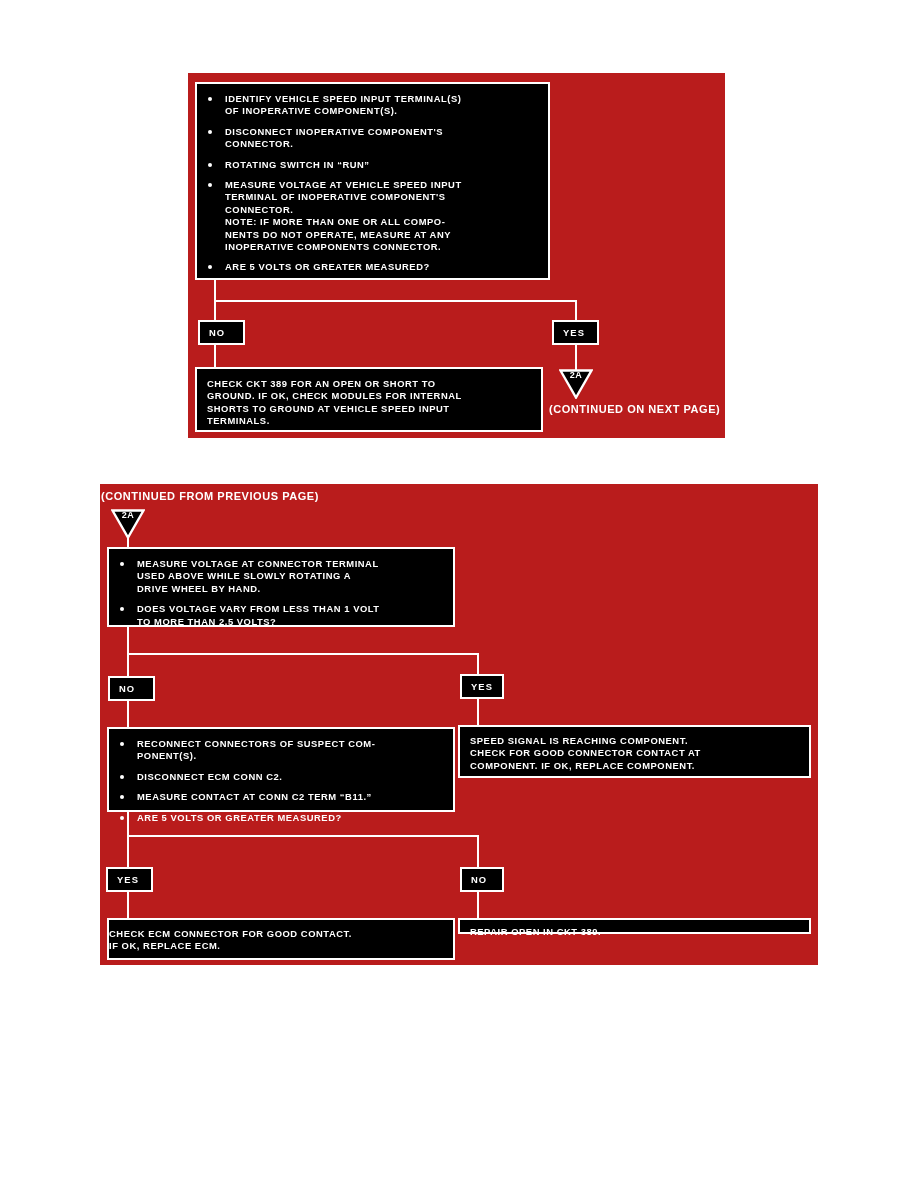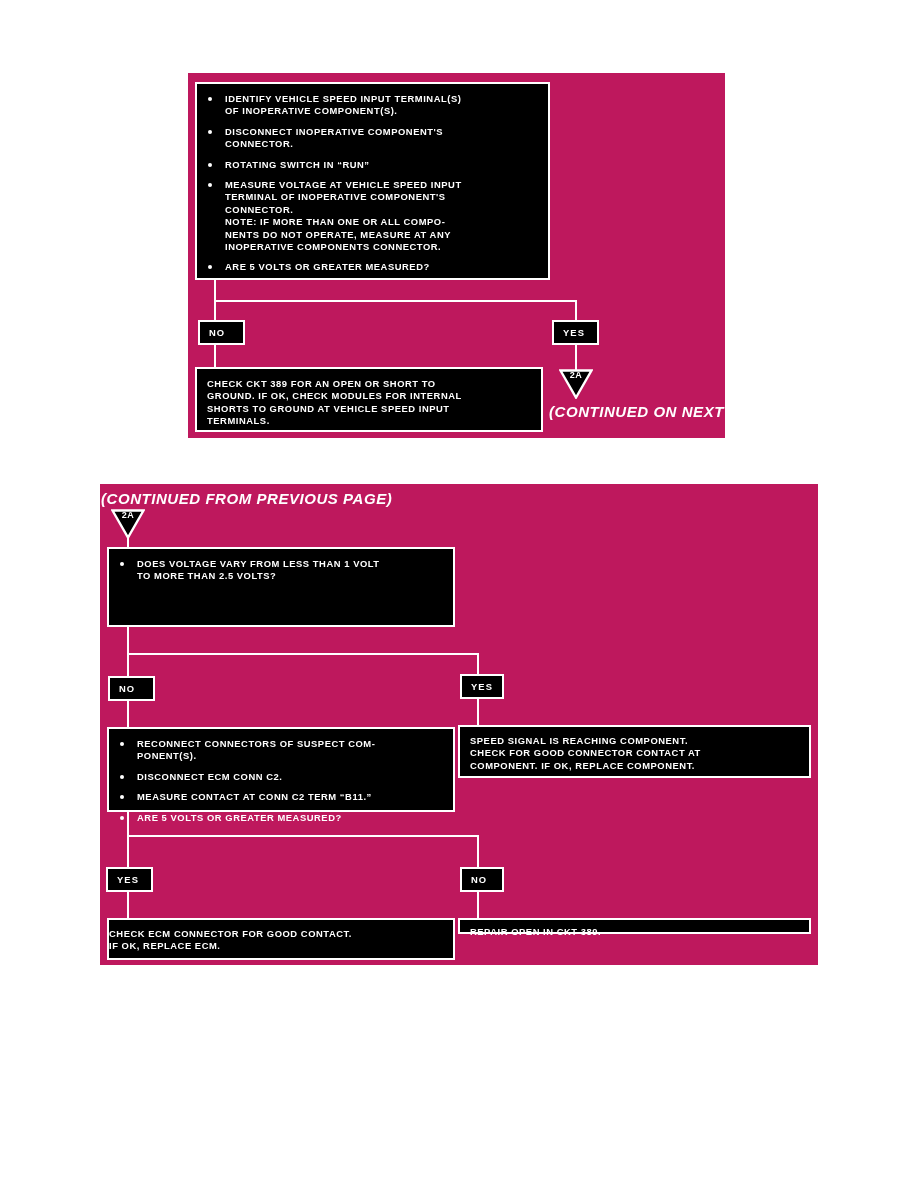--- a/index.html
+++ b/index.html
@@ -11,21 +11,21 @@
     width: 918px;
     height: 1188px;
     position: relative;
     font-family: "Liberation Sans", sans-serif;
     overflow: hidden;
   }
 
   
   .panel {
     position: absolute;
-    background: #be185d;
+    background: #b91c1c;
   }
   #panel-one  { left: 188px; top: 73px;  width: 537px; height: 365px; }
   #panel-two  { left: 100px; top: 484px; width: 718px; height: 481px; }
 
   
   .fbox {
     position: absolute;
     box-sizing: border-box;
     background: #000000;
     border: 2px solid #ffffff;
@@ -115,25 +115,24 @@
     font-size: 9px;
     font-weight: bold;
     color: #ffffff;
     letter-spacing: 0.5px;
   }
 
   
   .caption {
     position: absolute;
     color: #ffffff;
-    font-size: 15px;
+    font-size: 11px;
     font-weight: bold;
     letter-spacing: 0.55px;
     white-space: nowrap;
-    font-style: italic;
   }
 </style>
 </head>
 <body>
 
 <div class="panel" id="panel-one">
 
   <div class="fbox" style="left:7px; top:9px; width:355px; height:198px; padding:9px 8px 9px 4px;">
     <ul class="bullets">
       <li>IDENTIFY VEHICLE SPEED INPUT TERMINAL(S)
@@ -199,20 +198,23 @@
     <svg class="tri-shape" viewBox="0 0 34 30" xmlns="http://www.w3.org/2000/svg">
       <polygon points="1.5,1.5 32.5,1.5 17,28.5" fill="#000000" stroke="#ffffff" stroke-width="2.4"></polygon>
     </svg>
     <div class="tri-label">2A</div>
   </div>
 
   <div class="line vline" style="left:27px; top:51px; height:22px;"></div>
 
   <div class="fbox" style="left:7px; top:63px; width:348px; height:80px; padding:9px 8px 9px 4px;">
     <ul class="bullets">
+      <li>MEASURE VOLTAGE AT CONNECTOR TERMINAL
+USED ABOVE WHILE SLOWLY ROTATING A
+DRIVE WHEEL BY HAND.</li>
       <li>DOES VOLTAGE VARY FROM LESS THAN 1 VOLT
 TO MORE THAN 2.5 VOLTS?</li>
     </ul>
   </div>
 
   <div class="line vline" style="left:27px; top:143px; height:28px;"></div>
 
   <div class="line hline" style="left:27px; top:169px; width:352px;"></div>
 
   <div class="line vline" style="left:377px; top:169px; height:22px;"></div>

